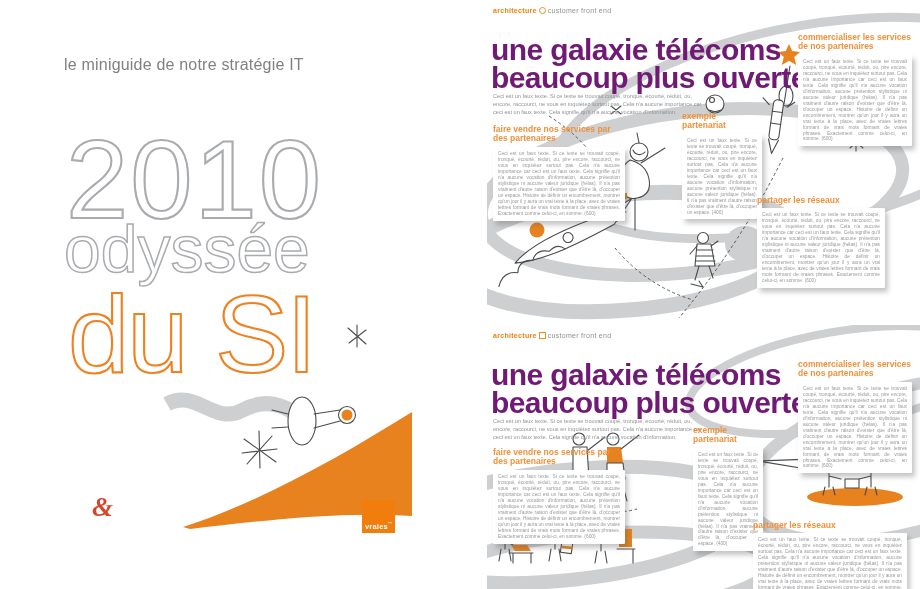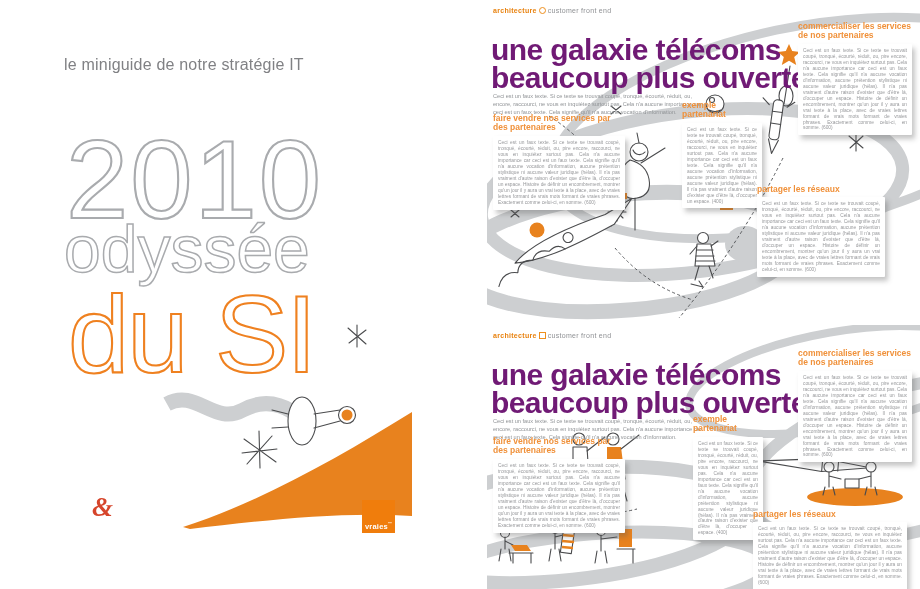--- a/index.html
+++ b/index.html
@@ -20,21 +20,21 @@
   .p2{left:487px;top:325px;height:264px;}
   .art{position:absolute;left:0;top:0;width:433px;height:100%;}
   .pgkicker{position:absolute;left:6px;top:7px;font-size:7px;color:#8f9194;letter-spacing:.3px;white-space:nowrap;z-index:3;}
   .pgkicker .sec{color:#e8820f;font-weight:bold;}
   .pgkicker .ic{display:inline-block;width:5px;height:5px;border:1px solid #ee8f1e;vertical-align:-1px;margin:0 2px;}
   .ic-circle{border-radius:50%;}
   .art-title{position:absolute;left:4px;top:16px;font-size:30px;line-height:28px;letter-spacing:-.6px;
              color:#701a75;white-space:nowrap;z-index:3;}
   .intro{position:absolute;left:6px;top:86px;width:214px;font-size:5.6px;line-height:1.45;color:#909396;z-index:3;}
   .col{position:absolute;z-index:3;}
-  .hl{font-size:8.5px;font-weight:bold;color:#f0913a;line-height:1.1;margin:4px 0 3px 0;}
+  .hl{font-size:8.5px;font-weight:bold;color:#f0913a;line-height:1.1;margin:15px 0 3px 0;}
   .card{background:#fff;box-shadow:3px 4px 5px rgba(90,90,90,.35);padding:4px 5px;border-radius:1px;}
   .tiny{font-size:4.8px;line-height:1.25;color:#97989b;text-align:justify;}
   
   .sw{fill:none;stroke:#cdcfd1;}
   .sk{fill:none;stroke:#4a4b4d;stroke-width:1.1;stroke-linecap:round;stroke-linejoin:round;}
   .skf{fill:#ffffff;stroke:#4a4b4d;stroke-width:1.1;stroke-linejoin:round;}
   .dash{fill:none;stroke:#55575a;stroke-width:1;stroke-dasharray:3 2.6;}
   .org{fill:#e8821e;stroke:none;}
 </style>
 </head>

